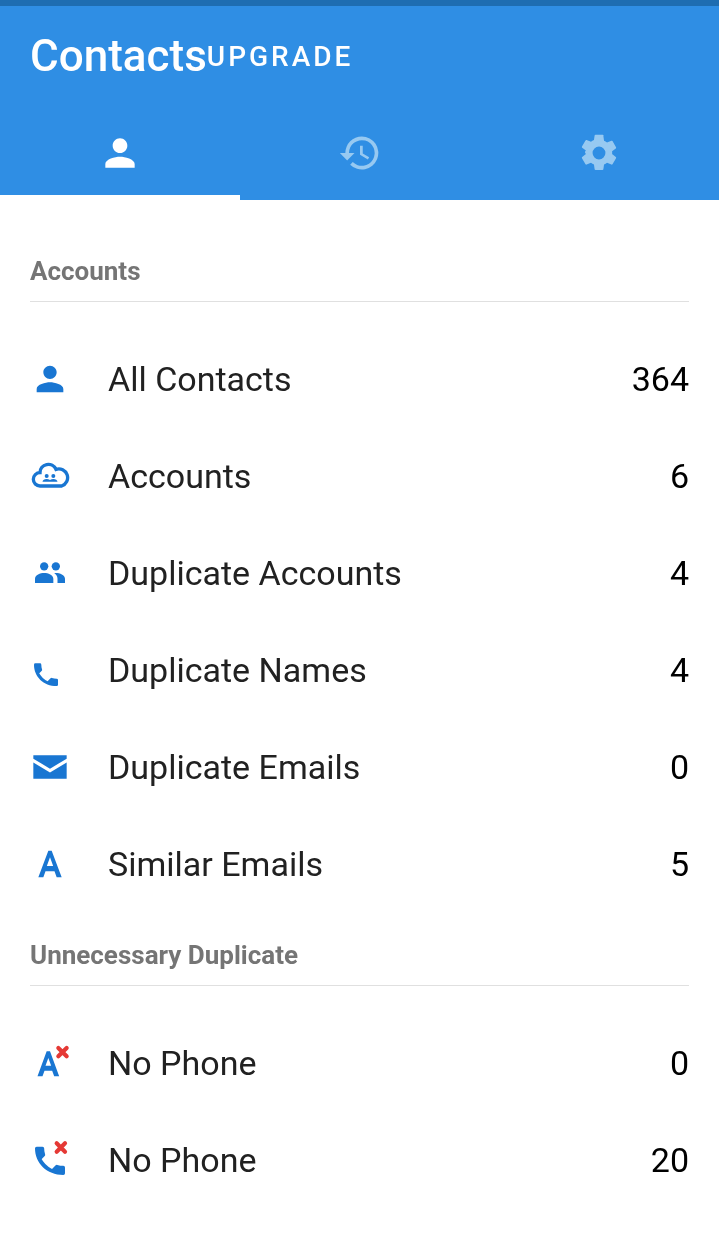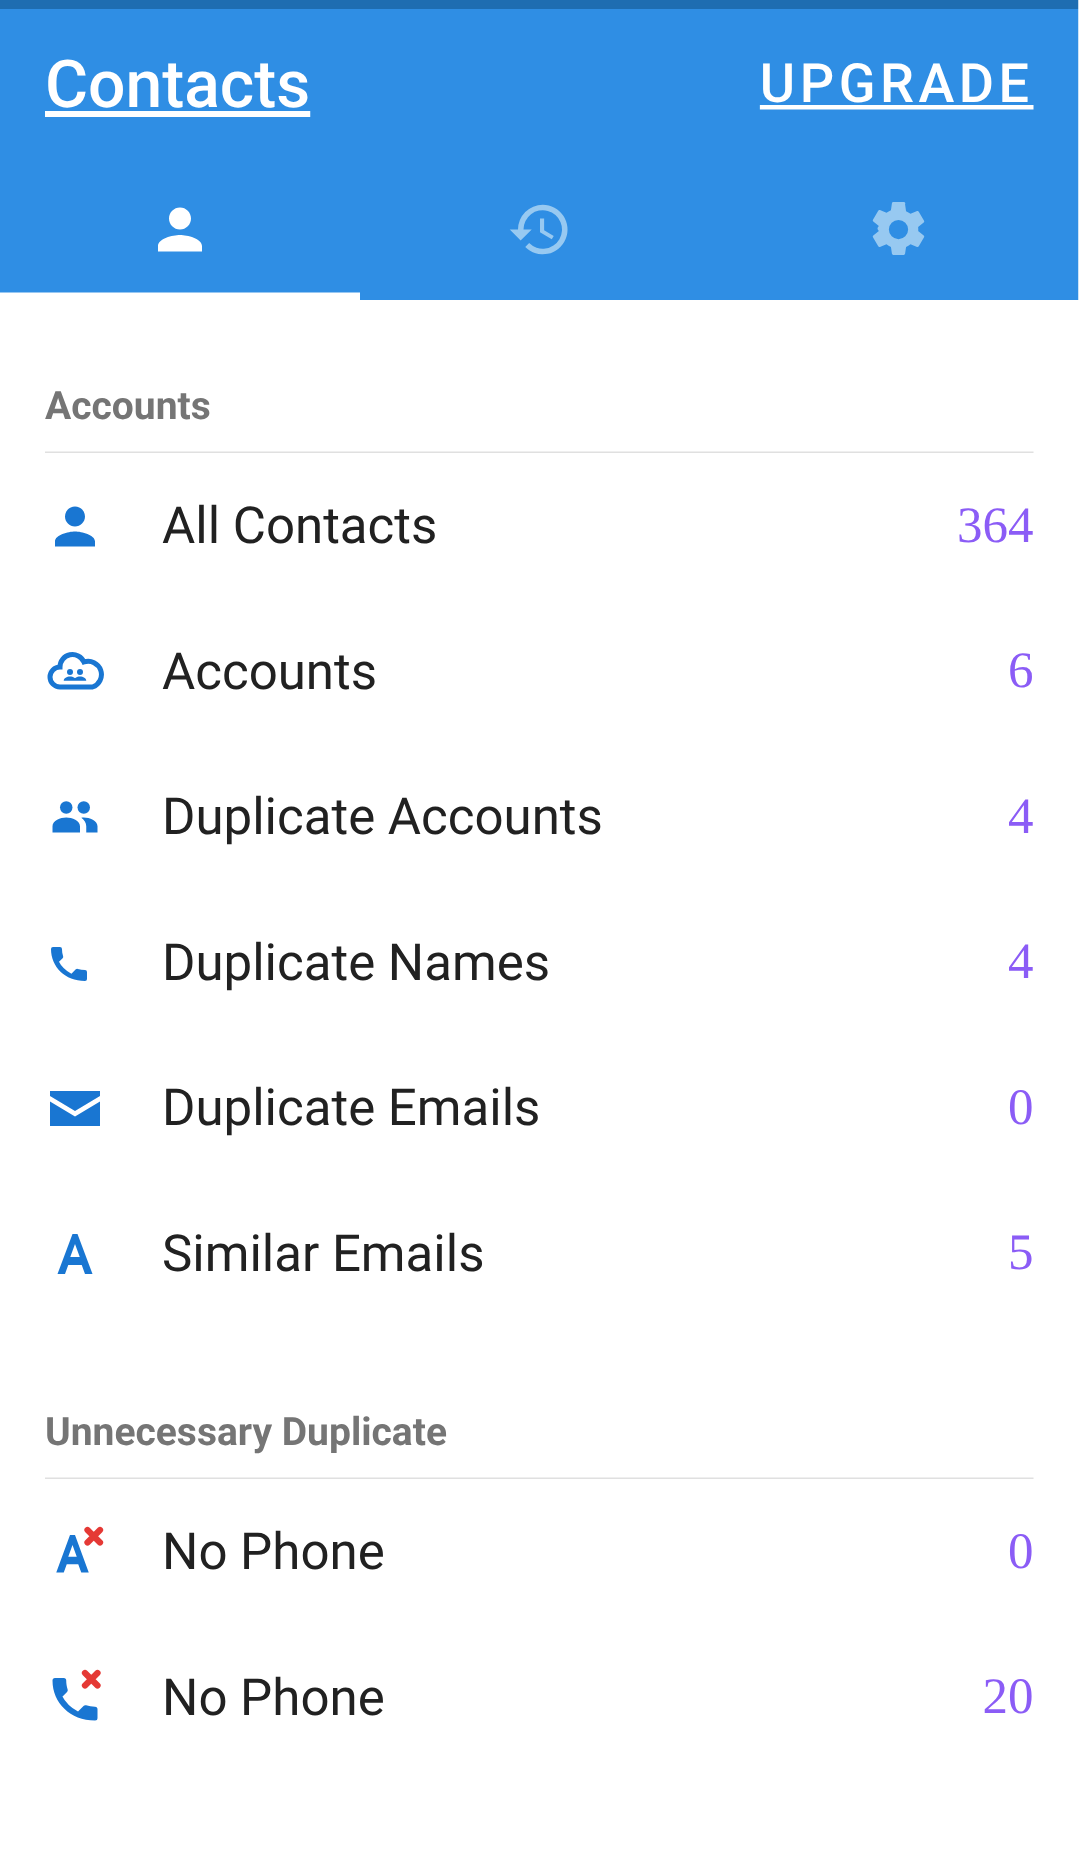--- a/index.html
+++ b/index.html
@@ -1,34 +1,34 @@
 <!DOCTYPE html>
 <html><head>
 <meta charset="utf-8">
 <style>
   * { margin: 0; padding: 0; box-sizing: border-box; }
   html, body { width: 719px; height: 1239px; font-family: -apple-system, Roboto, "Helvetica Neue", Arial, sans-serif; background: #fff; overflow: hidden; }
   .status-bar { height: 6px; background: #1e6db1; }
   .app-bar { background: #2f8ee4; color: #fff; }
-  .app-bar-top { display: flex; align-items: center; justify-content: space-between; padding: 24px 30px 28px 30px; text-decoration: underline; }
+  .app-bar-top { display: flex; align-items: center; padding: 24px 30px 28px 30px; }
   .app-title { font-size: 44px; font-weight: 500; }
-  .upgrade { font-size: 36px; font-weight: 500; letter-spacing: 3px; }
+  .upgrade { font-size: 28px; font-weight: 500; letter-spacing: 3px; }
   .tabs { display: flex; }
   .tab { flex: 1; display: flex; align-items: center; justify-content: center; height: 90px; position: relative; }
   .tab svg { width: 44px; height: 44px; }
   .tab-active svg { fill: #fff; }
   .tab-inactive svg { fill: #97c9f1; }
   .tab-active::after { content: ""; position: absolute; left: 0; right: 0; bottom: 0; height: 5px; background: #fff; }
   .content { padding: 0 30px; }
   .section-header { font-size: 26px; font-weight: 700; color: #757575; margin-top: 56px; padding-bottom: 15px; border-bottom: 1px solid #e0e0e0; }
-  .list-item { display: flex; align-items: center; height: 97px; }
+  .list-item { display: flex; align-items: flex-end; height: 97px; }
   .item-icon { width: 78px; display: flex; align-items: center; justify-content: flex-start; }
   .item-icon svg { width: 40px; height: 40px; }
   .item-label { flex: 1; font-size: 34px; color: #212121; }
-  .item-count { font-size: 34px; color: #8b5cf6; font-family: Liberation Serif, serif; }
+  .item-count { font-size: 34px; color: #000000; }
   .blue-fill { fill: #1976d2; }
 </style>
 </head>
 <body>
 
 <div class="status-bar"></div>
 
 <div class="app-bar">
   <div class="app-bar-top">
     <div class="app-title">Contacts</div>

